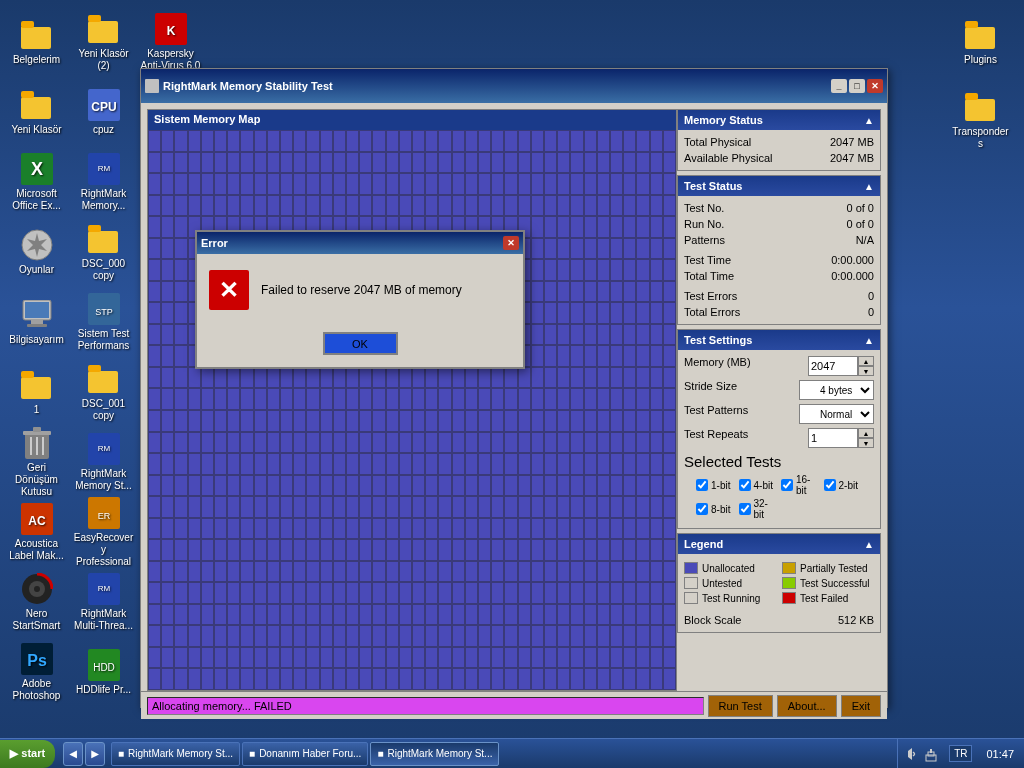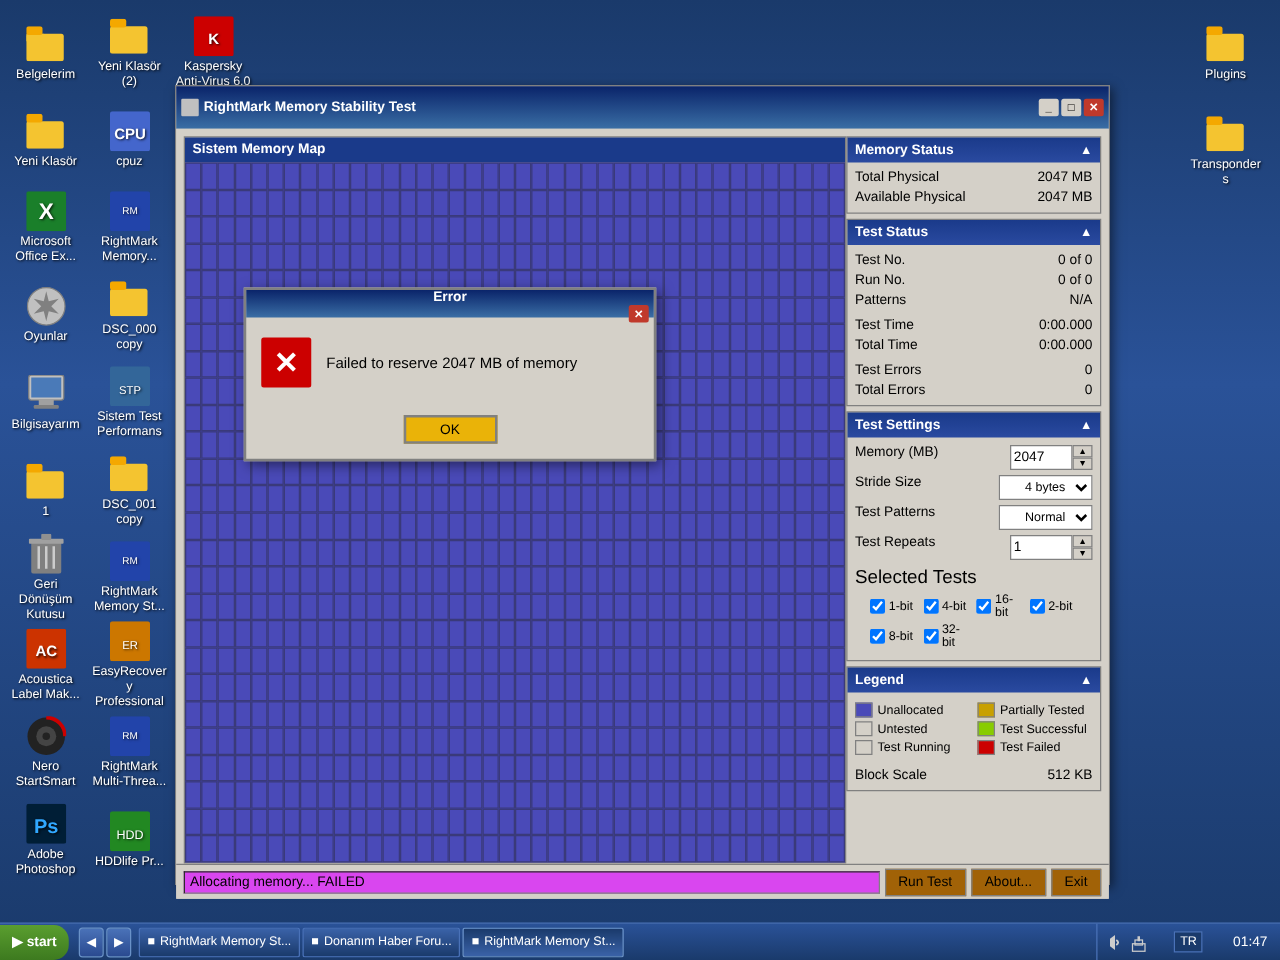--- a/index.html
+++ b/index.html
@@ -129,21 +129,21 @@
       overflow: hidden;
       text-overflow: ellipsis;
     }
     .taskbar-item.active {
       background: linear-gradient(180deg, #1a3a6b, #3a62a8);
       border-color: #6a92c8;
     }
     .taskbar-tray {
       display: flex;
       align-items: center;
-      gap: 20px;
+      gap: 10px;
       padding: 0 6px;
       height: 100%;
       border-left: 1px solid #4a72b8;
     }
     .tray-icons {
       display: flex;
       gap: 3px;
       align-items: center;
     }
     .tray-clock {
@@ -396,21 +396,20 @@
     }
     .dialog-titlebar {
       height: 22px;
       background: linear-gradient(180deg, #0a246a, #3a6ea5);
       display: flex;
       align-items: center;
       padding: 0 4px;
       color: white;
       font-weight: bold;
       font-size: 11px;
-      flex-direction: column;
     }
     .dialog-controls {
       margin-left: auto;
     }
     .dialog-content {
       padding: 16px 12px;
       display: flex;
       align-items: center;
       gap: 12px;
     }
@@ -431,21 +430,21 @@
       color: #000;
     }
     .dialog-buttons {
       display: flex;
       justify-content: center;
       padding: 6px 12px 12px;
     }
     .dialog-ok-btn {
       width: 75px;
       height: 23px;
-      background: #eab308;
+      background: #1d4ed8;
       border: 2px solid #808080;
       cursor: pointer;
       font-size: 11px;
       display: flex;
       align-items: center;
       justify-content: center;
     }
 
     
     .taskbar-nav {

